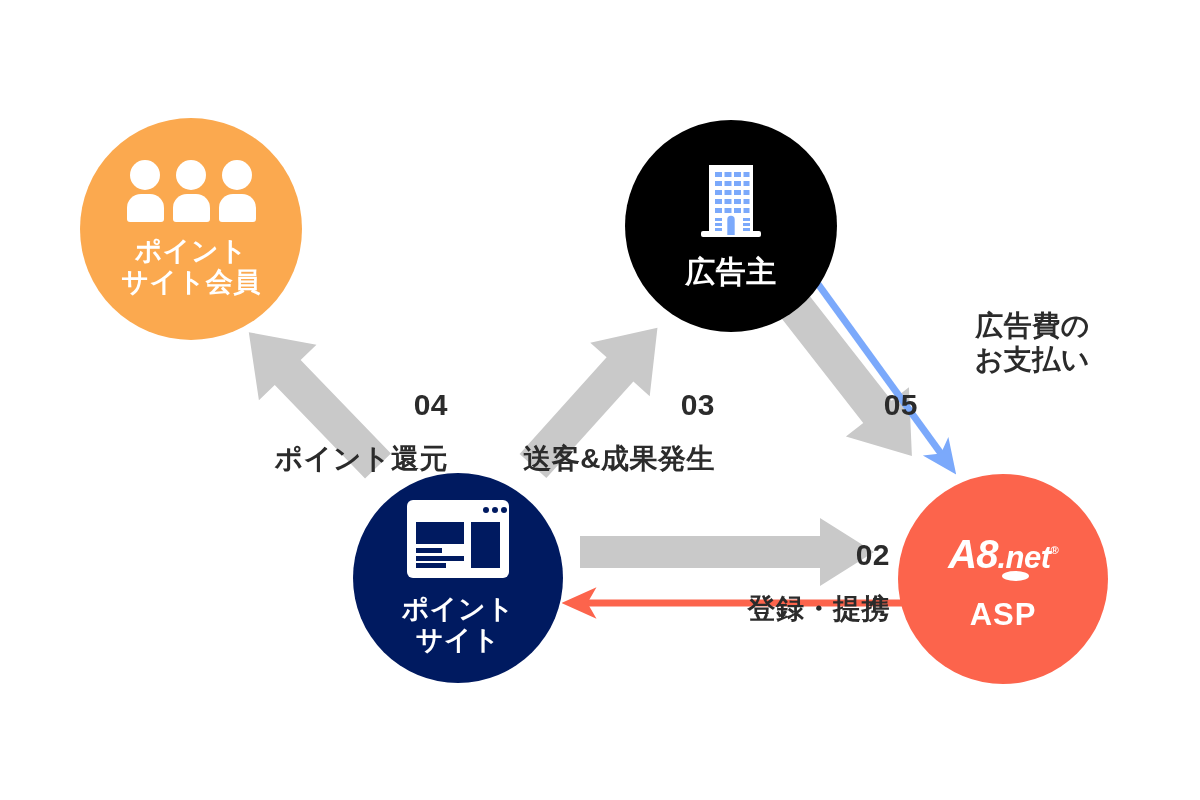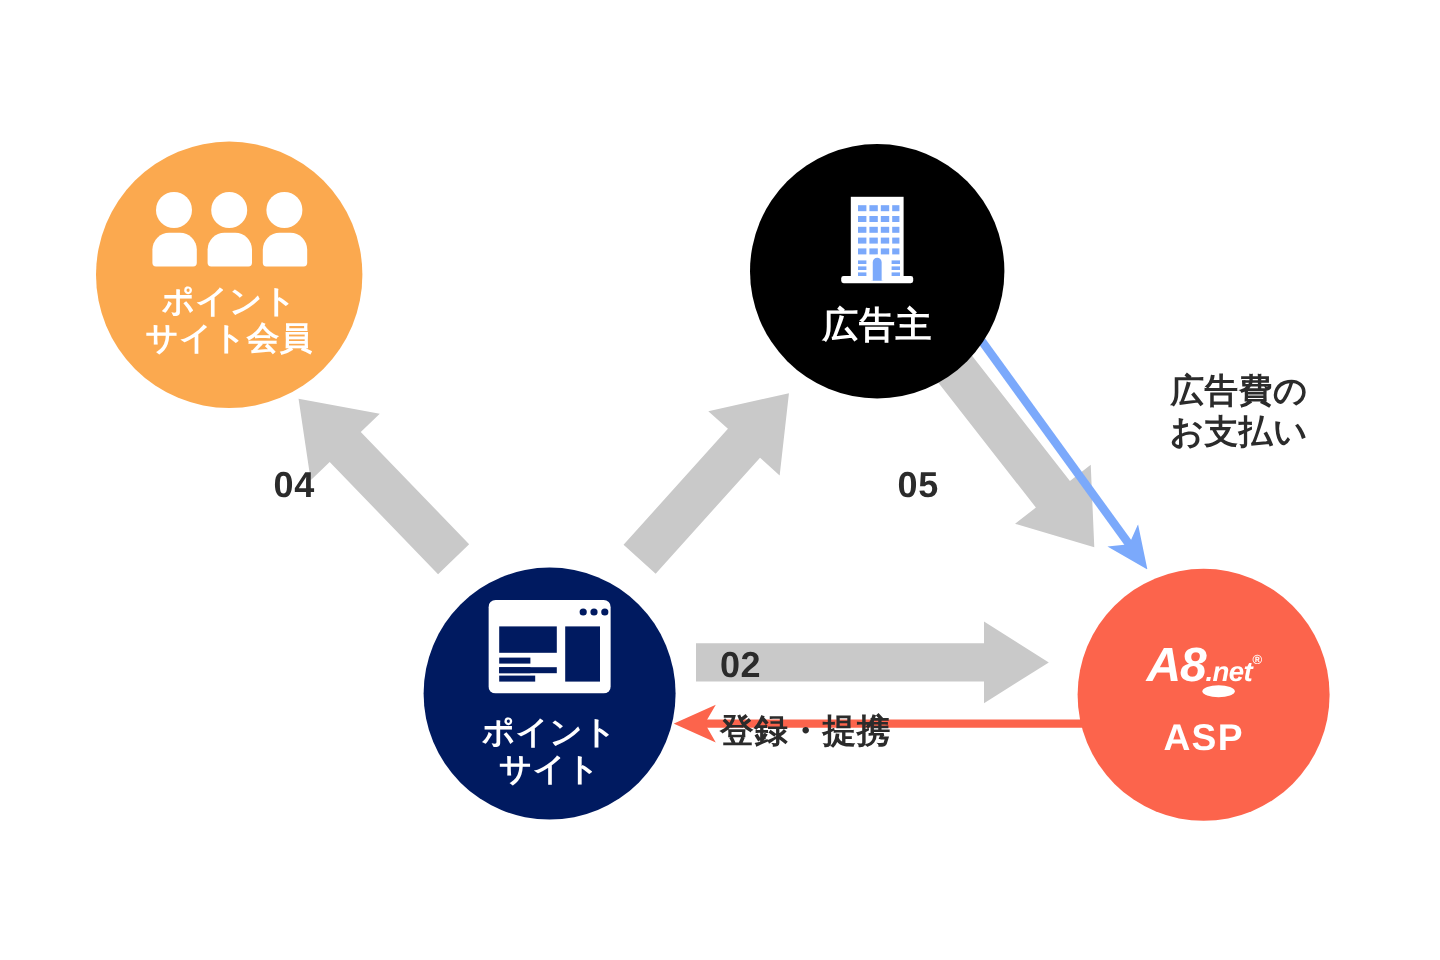--- a/index.html
+++ b/index.html
@@ -40,26 +40,26 @@
   .icon-building{margin-bottom:4px;}
   .icon-browser{margin-bottom:6px;}
 
   
   .a8logo{position:relative;width:150px;height:56px;margin-bottom:-2px;}
   .a8text{
     position:absolute;left:0;top:0;width:150px;text-align:center;
     color:#fff;font-weight:bold;font-style:italic;font-size:40px;
     letter-spacing:-1px;line-height:50px;
   }
-  .a8text .net{font-size:23px;font-weight:bold;letter-spacing:-0.5px;}
+  .a8text .net{font-size:31px;font-weight:bold;letter-spacing:-0.5px;}
   .a8text .reg{font-size:11px;vertical-align:super;}
   .a8dot{position:absolute;left:74px;top:46px;width:27px;height:10px;border-radius:50%;background:#fff;}
 
   
-  .edge-label{position:absolute;color:#2b2b2b;font-weight:bold;text-align:left;
+  .edge-label{position:absolute;color:#2b2b2b;font-weight:bold;text-align:right;
               line-height:1.2;white-space:pre-line;}
   .edge-num{display:block;font-size:30px;letter-spacing:0.5px;}
   .edge-text{display:block;font-size:28px;letter-spacing:0.5px;}
 
   #label-04{left:228px;top:368px;width:220px;}
   #label-03{left:465px;top:368px;width:250px;}
   #label-01{left:748px;top:368px;width:170px;}
   #label-ad-payment{left:890px;top:290px;width:200px;text-align:left;}
   #label-ad-payment .edge-text{font-size:28px;text-align:right;}
   #label-02{left:600px;top:518px;width:290px;}
@@ -191,22 +191,27 @@
       <div class="a8text">
         <span>A8</span><span class="net">.net</span><span class="reg">®</span>
       </div>
       <div class="a8dot"></div>
     </div>
     <div class="node-label">ASP</div>
   </div>
 
   <div class="edge-label" id="label-04">
     <span class="edge-num">04</span>
-  </div>
-
+    <span class="edge-text">ポイント還元</span>
+  </div>
+
+  <div class="edge-label" id="label-03">
+    <span class="edge-num">03</span>
+    <span class="edge-text">送客&amp;成果発生</span>
+  </div>
 
   <div class="edge-label" id="label-01">
     <span class="edge-num">05</span>
   </div>
 
   <div class="edge-label" id="label-ad-payment">
     <span class="edge-text">広告費の
 お支払い</span>
   </div>
 

